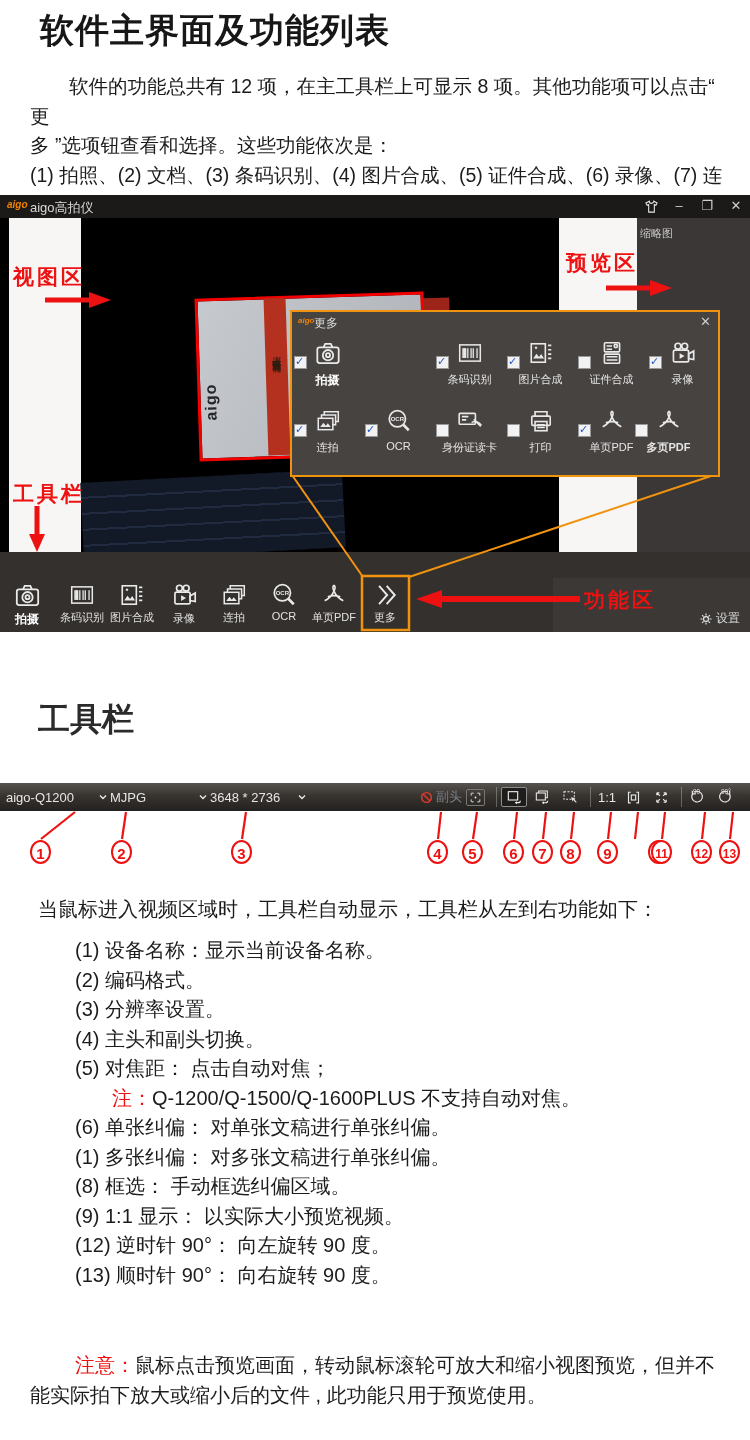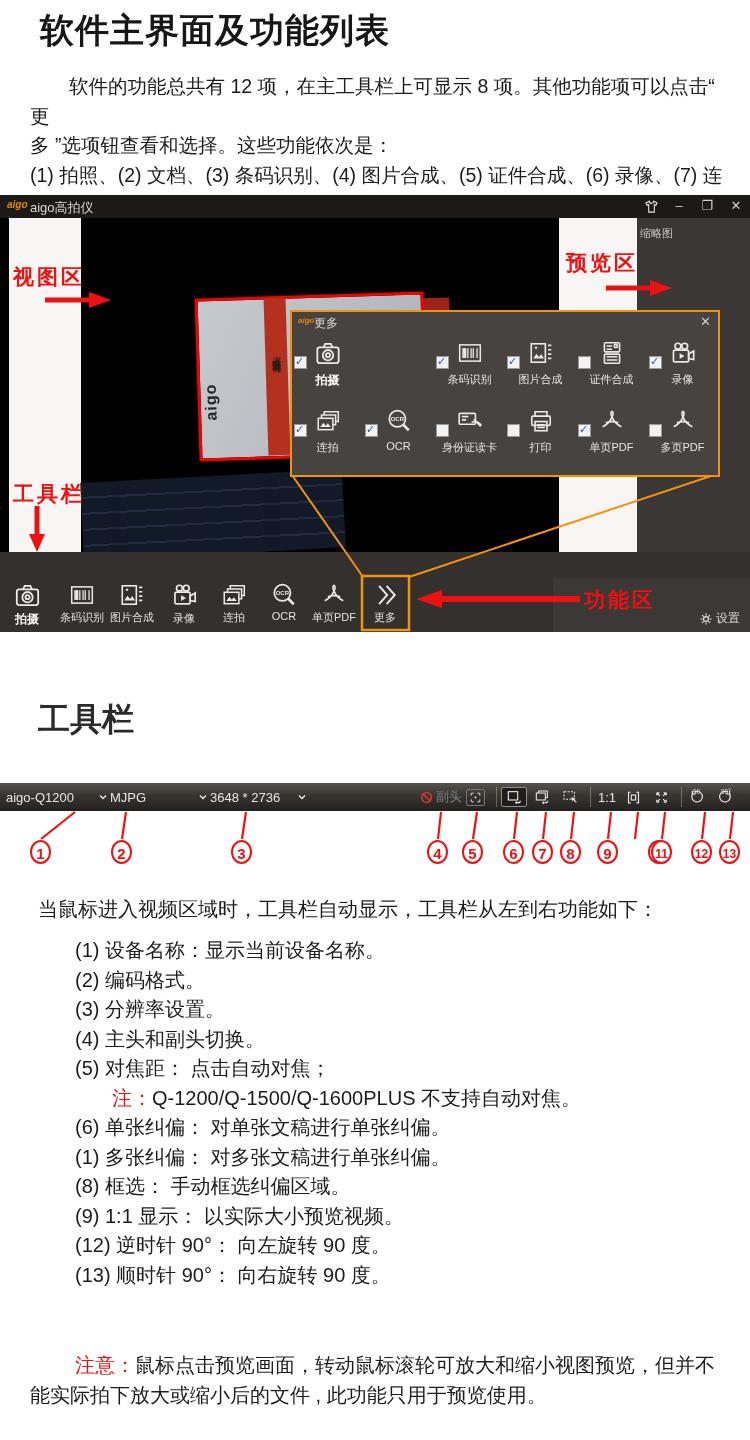--- a/index.html
+++ b/index.html
@@ -529,21 +529,21 @@
         </div>
       <div class="pcell" style="left:284px;top:90px;">
           <span class="cb on"></span>
           <span class="icw">
             <svg class="ic" width="26" height="26">
               <use href="#i-pdf"></use>
             </svg>
           </span>
           <div class="plab">单页PDF</div>
         </div>
-      <div class="pcell" style="left:355px;top:90px;">
+      <div class="pcell" style="left:341px;top:90px;font-weight:bold;">
           <span class="cb"></span>
           <span class="icw">
             <svg class="ic" width="26" height="26">
               <use href="#i-pdf"></use>
             </svg>
           </span>
           <div class="plab">多页PDF</div>
         </div>
     </div>
   </div>

